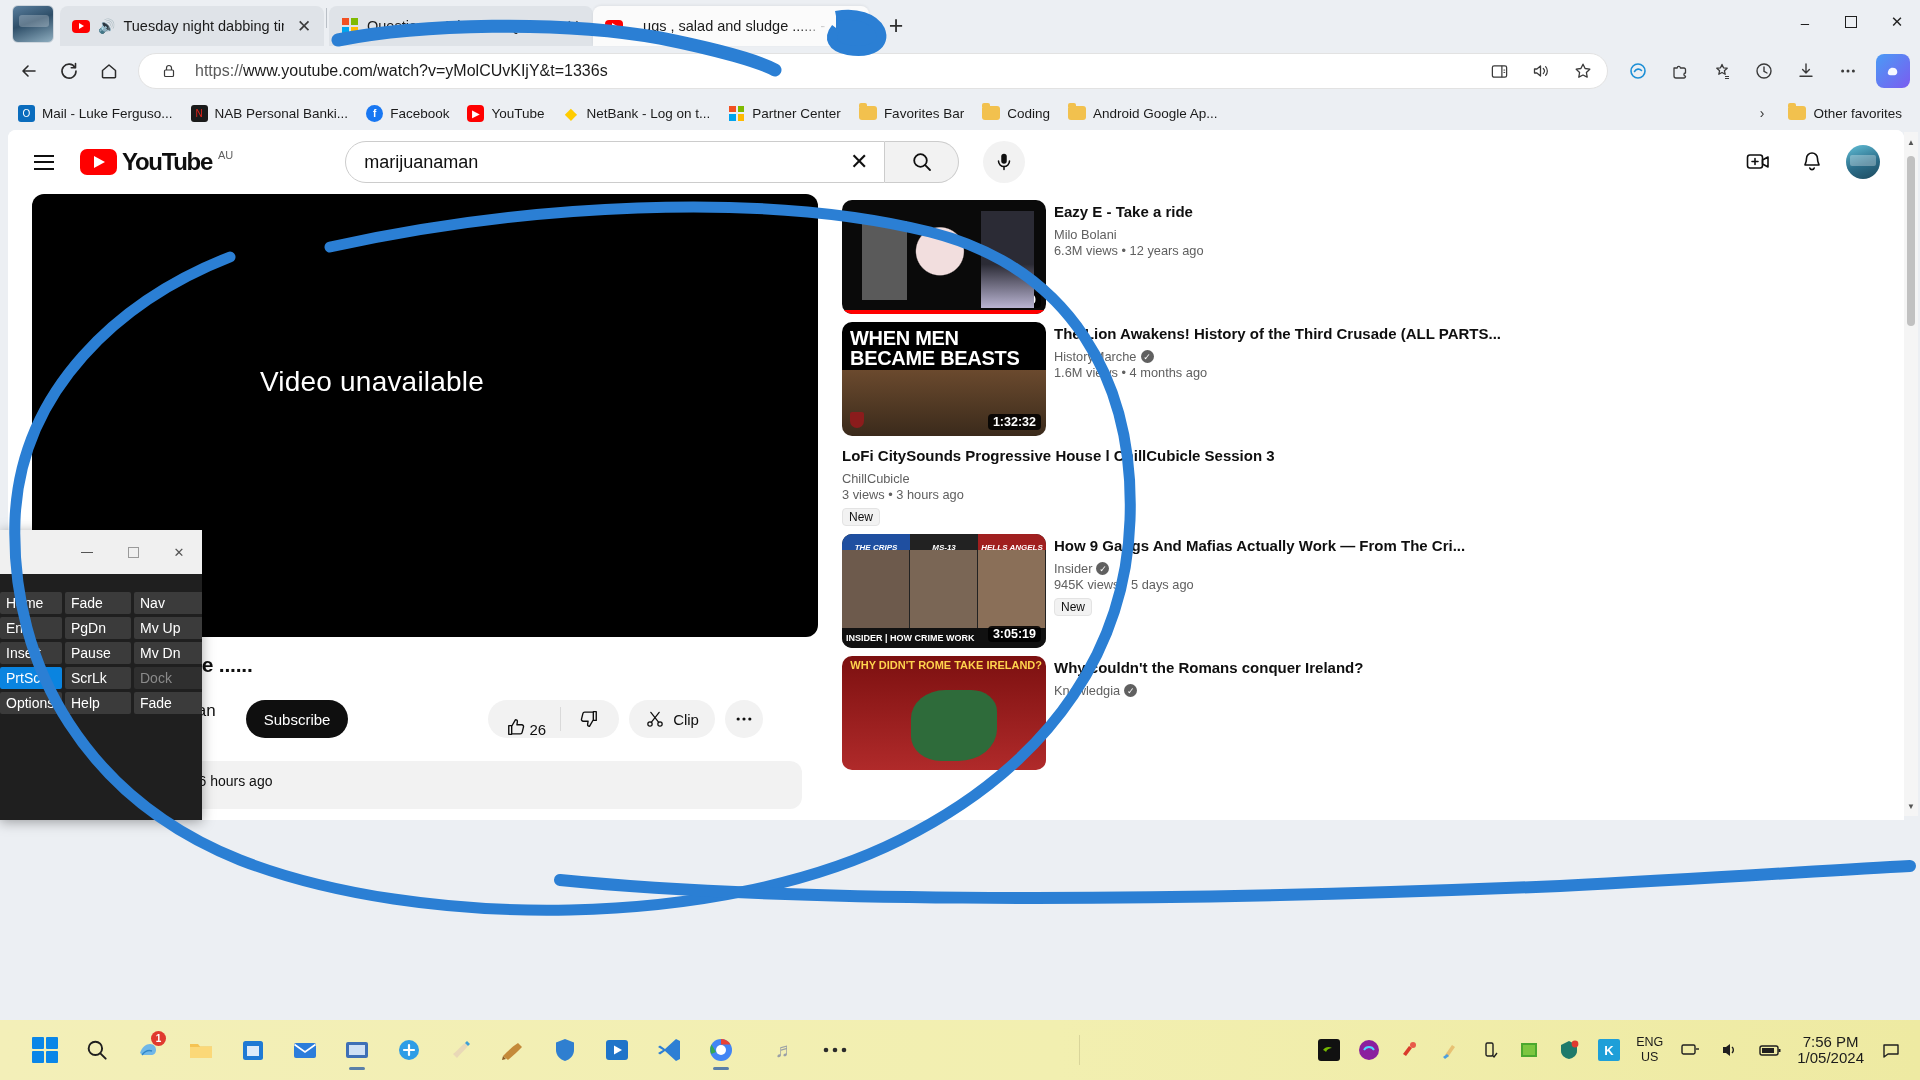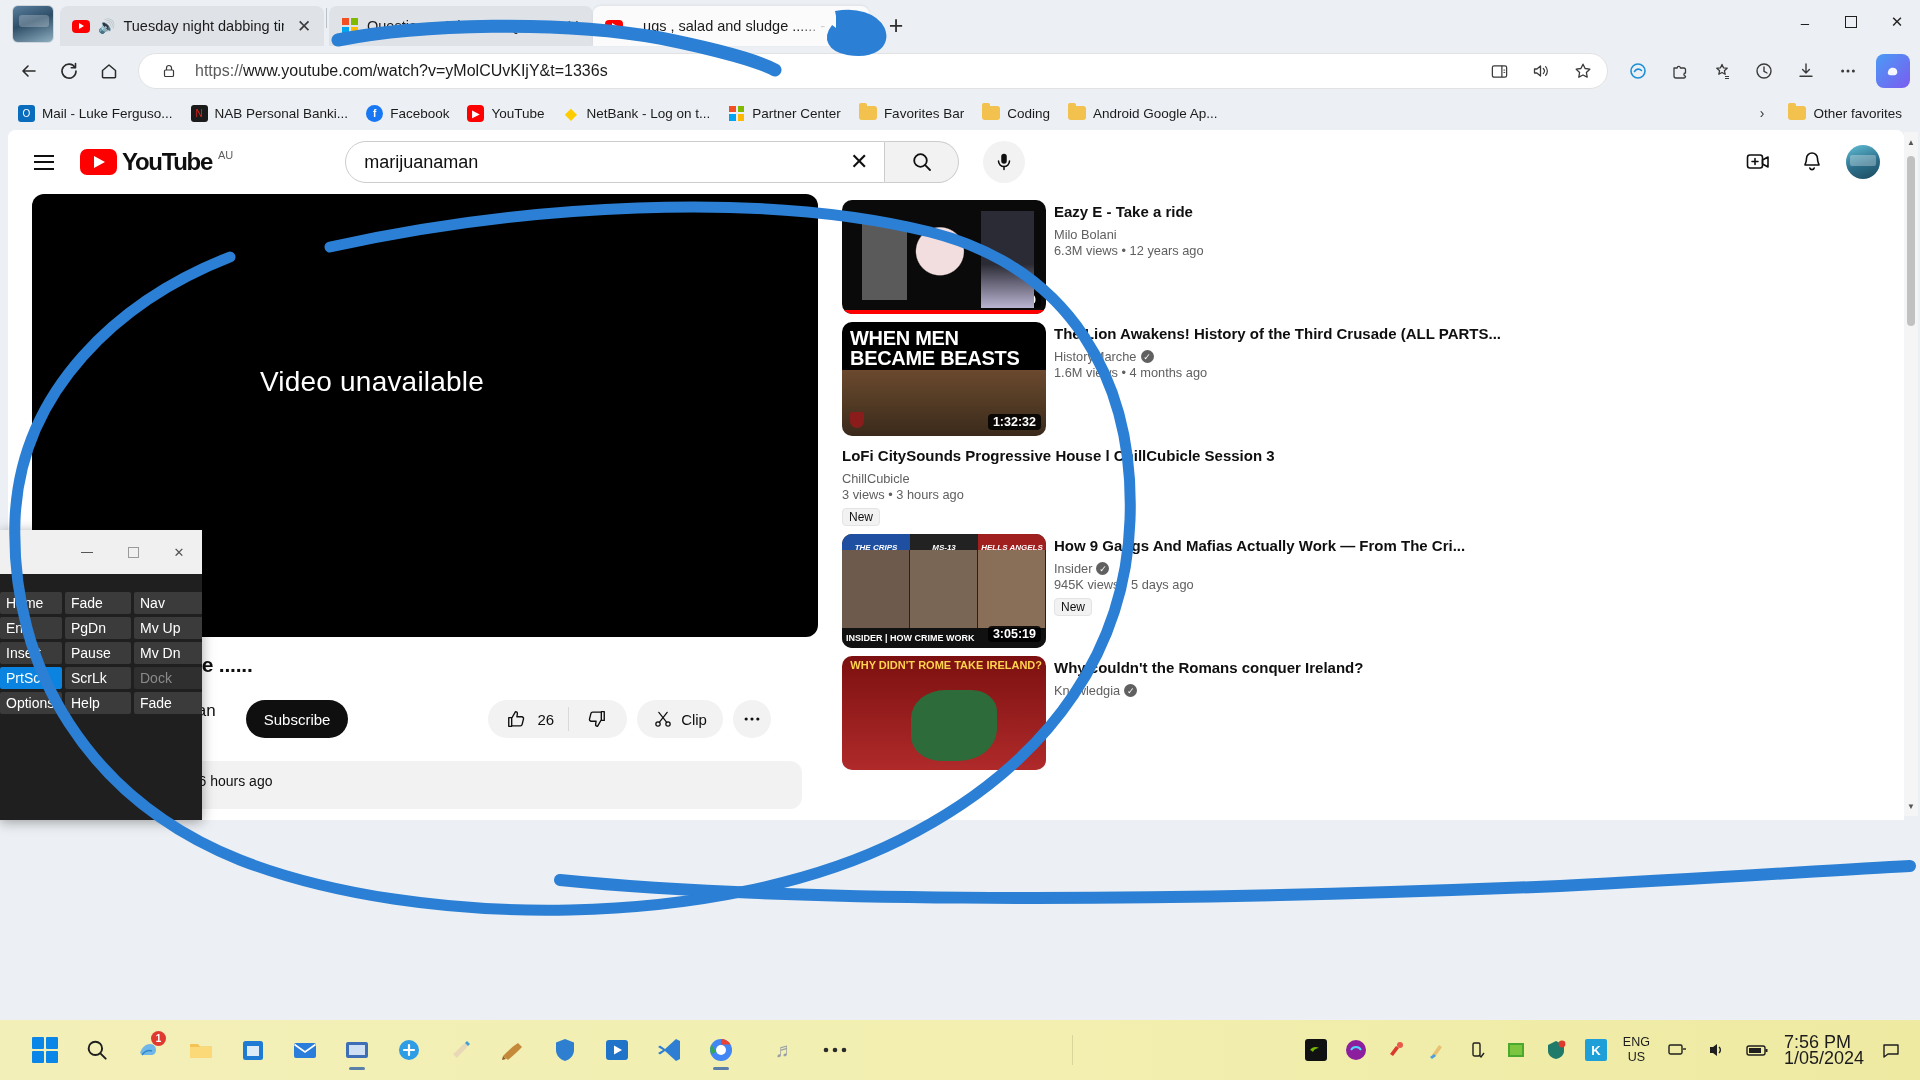--- a/index.html
+++ b/index.html
@@ -97,21 +97,21 @@
   .channel-row{display:flex;align-items:center;margin:18px 0 0 14px;gap:14px;}
   .ch-avatar{width:48px;height:48px;border-radius:50%;background:linear-gradient(170deg,#79b7b2,#3a6f86 50%,#c0503c);flex:0 0 auto;position:relative;overflow:hidden;}
   .ch-avatar::after{content:"";position:absolute;left:12px;top:9px;width:24px;height:22px;border-radius:50%;background:#e9c6a8;}
   .ch-meta{display:flex;flex-direction:column;gap:1px;}
   .ch-name{font-size:17px;font-weight:500;color:#0f0f0f;}
   .ch-subs{font-size:13px;color:#606060;}
   .subscribe{height:38px;padding:0 18px;border-radius:19px;background:#0f0f0f;color:#fff;font-size:15px;font-weight:500;display:flex;align-items:center;justify-content:center;margin-left:16px;}
   .actions{margin-left:126px;display:flex;align-items:center;gap:10px;}
   .pill{height:38px;border-radius:19px;background:#f2f2f2;display:flex;align-items:center;}
   .pill.like{padding:0 4px;}
-  .likebtn{display:flex;align-items:center;gap:9px;padding:0 14px 0 14px;height:38px;}
+  .likebtn{display:flex;align-items:flex-end;gap:1px;padding:0 14px 0 14px;height:38px;}
   .likebtn span{font-size:15px;color:#0f0f0f;}
   .pillsep{width:1px;height:24px;background:#d9d9d9;}
   .dislikebtn{padding:0 16px;height:38px;display:flex;align-items:center;}
   .clip{padding:0 16px;gap:8px;font-size:15px;color:#0f0f0f;}
   .more{width:38px;justify-content:center;}
   .views-row{margin:18px 0 0 14px;background:#f2f2f2;border-radius:12px;padding:12px 14px 20px;width:756px;font-size:14px;font-weight:500;color:#0f0f0f;}
 
   .yt-secondary{width:660px;flex:0 0 auto;padding-top:6px;}
   .rec{display:flex;gap:8px;margin-bottom:8px;}
   .thumb{width:204px;height:114px;border-radius:10px;flex:0 0 auto;position:relative;overflow:hidden;background:#111;}
@@ -172,21 +172,21 @@
   .tb-left{display:flex;align-items:center;gap:6px;padding-left:22px;}
   .tb-ico{width:46px;height:46px;border-radius:6px;display:flex;align-items:center;justify-content:center;position:relative;}
   .win-logo{width:26px;height:26px;display:grid;grid-template-columns:1fr 1fr;grid-template-rows:1fr 1fr;gap:2.5px;}
   .win-logo i{background:#0a86e8;display:block;border-radius:1px;}
   .badge{position:absolute;right:6px;top:4px;background:#e03a2f;color:#fff;font-size:10px;min-width:15px;height:15px;border-radius:8px;display:flex;align-items:center;justify-content:center;font-weight:700;}
   .tb-run{position:absolute;bottom:3px;left:50%;transform:translateX(-50%);width:16px;height:3px;border-radius:2px;background:#5a7fa8;}
   .tb-mid{display:flex;align-items:center;gap:24px;margin-left:28px;}
   .tb-right{margin-left:auto;display:flex;align-items:center;gap:14px;padding-right:16px;}
   .tray-ico{width:26px;height:26px;display:flex;align-items:center;justify-content:center;}
   .lang{font-size:12.5px;color:#1b1b1b;line-height:15px;text-align:center;}
-  .clock{font-size:18px;color:#1b1b1b;line-height:16px;text-align:left;}
+  .clock{font-size:15px;color:#1b1b1b;line-height:16px;text-align:center;}
   .tb-divider{width:1px;height:30px;background:#d9d59a;margin:0 6px;}
 </style>
 </head>
 <body>
 
 <div id="browser">
 
   <div class="tabstrip">
     <div class="profile-pill"></div>
 

